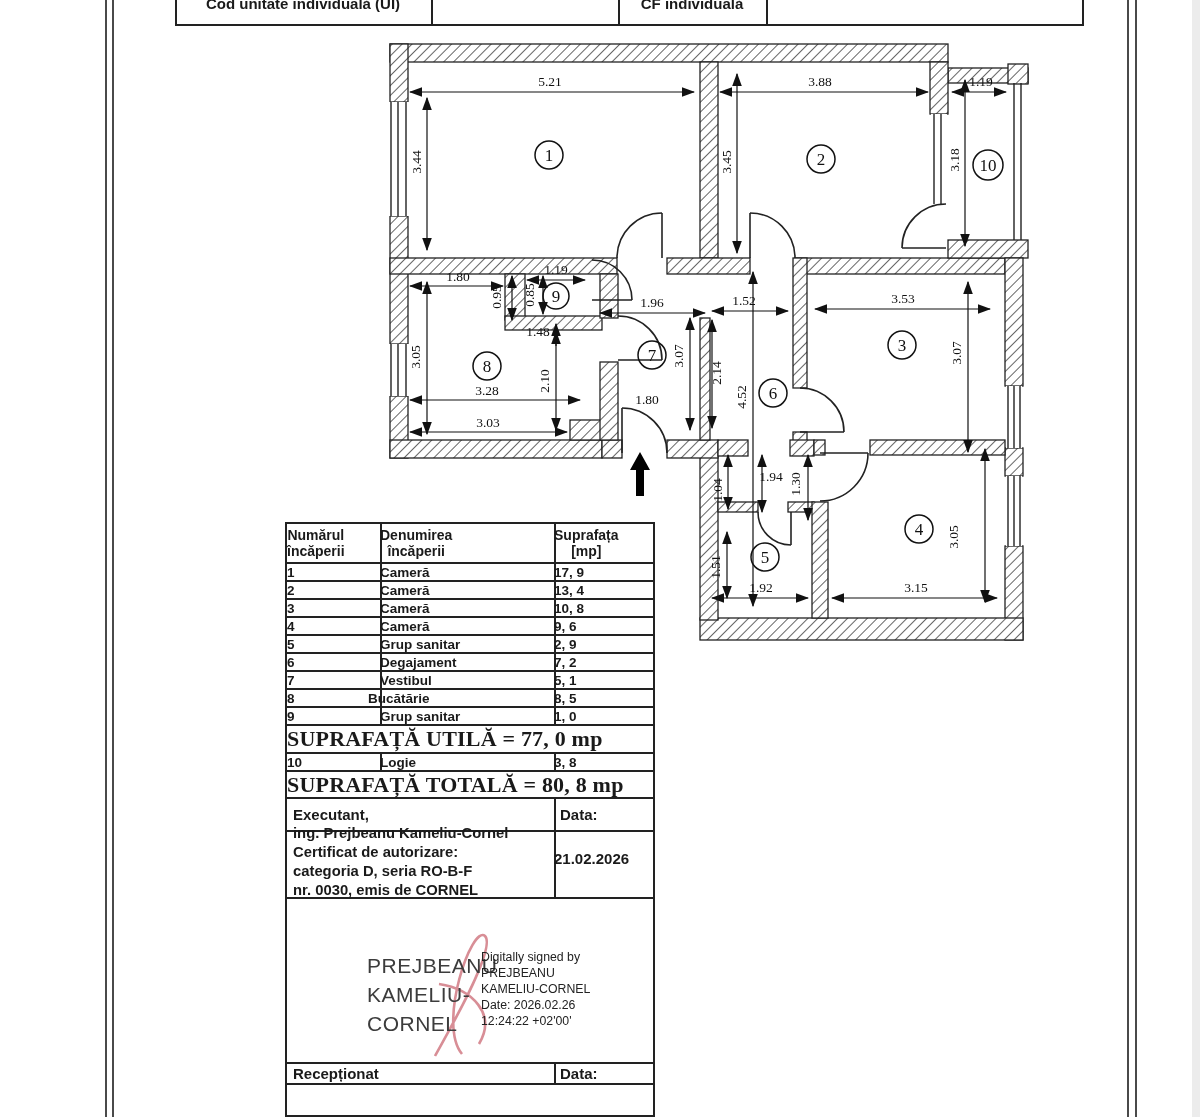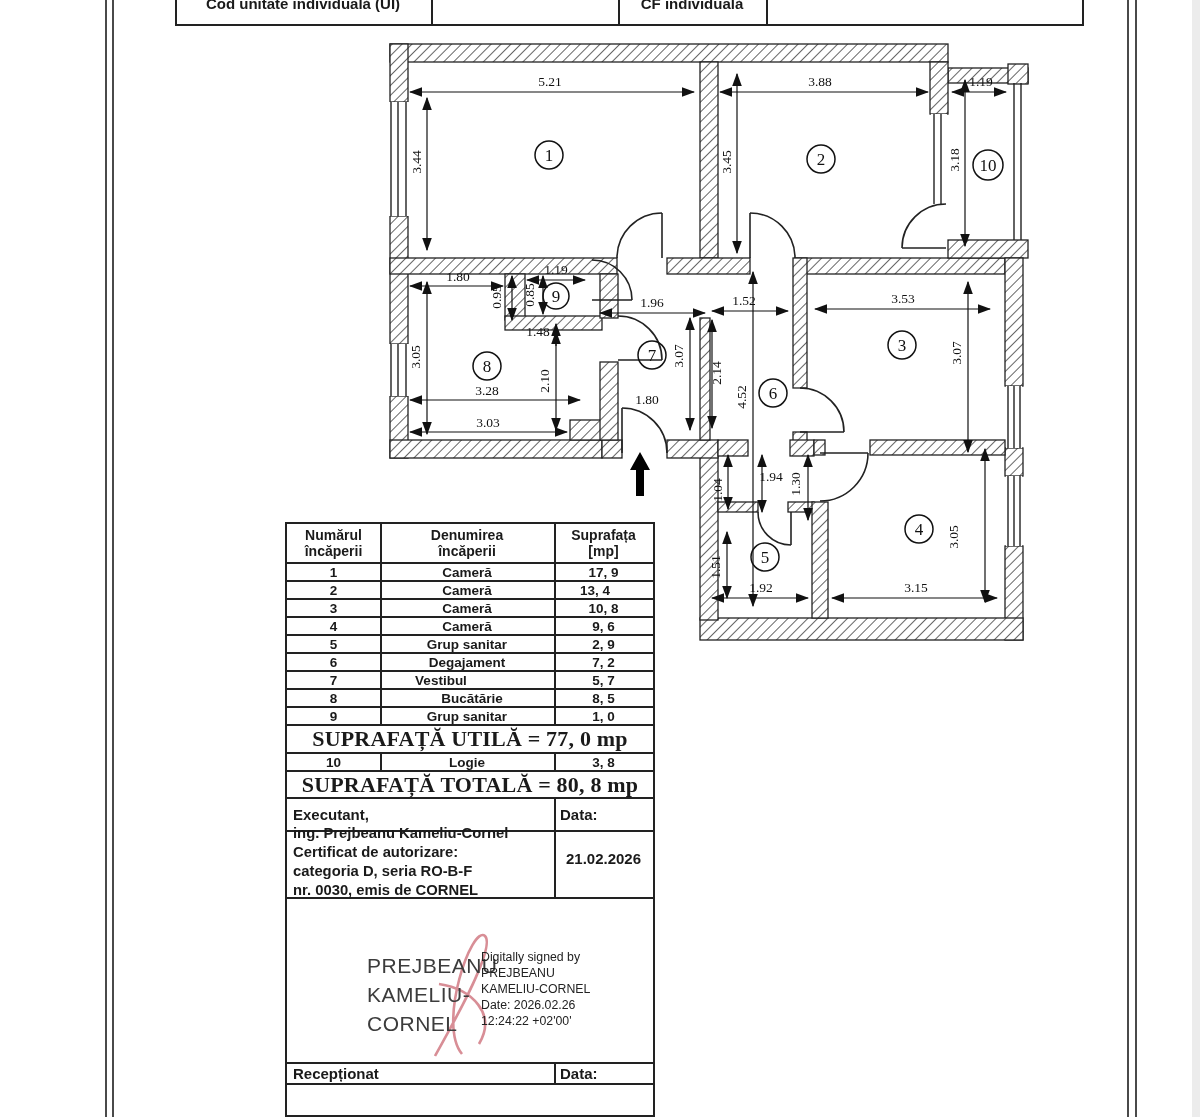--- a/index.html
+++ b/index.html
@@ -10,21 +10,21 @@
   
   .toptable{position:absolute;left:175px;top:0;width:909px;height:24px;overflow:hidden;
             border-bottom:2px solid #222;}
   .toptable .cb{position:absolute;top:0;bottom:0;width:2px;background:#222;}
   .topcell{position:absolute;top:-9px;height:24px;font-weight:bold;font-size:15px;
            display:flex;align-items:center;justify-content:center;white-space:nowrap;}
   
   .btable{position:absolute;left:285px;top:522px;width:370px;height:595px;
           border:2px solid #222;box-sizing:border-box;background:#fff;}
   .brow{position:absolute;left:0;width:100%;box-sizing:border-box;border-bottom:2px solid #222;}
-  .bcell{position:absolute;top:0;bottom:0;display:flex;align-items:center;justify-content:center;
+  .bcell{position:absolute;top:0;bottom:0;display:flex;align-items:center;justify-content:flex-start;
          text-align:center;font-weight:bold;}
   .cdiv{position:absolute;top:0;bottom:0;width:2px;background:#222;}
   .hdr{font-size:14px;line-height:16px;}
   .datarow{font-size:13.5px;}
   .bigrow{font-size:22px;letter-spacing:.2px;font-family:Liberation Serif, serif;}
   .leftpad{justify-content:flex-start;padding-left:6px;}
   .exec-lines{position:absolute;left:6px;top:4px;width:255px;font-weight:bold;
               font-size:14.8px;line-height:19px;white-space:nowrap;}
   .signame{position:absolute;left:80px;top:52px;color:#3c3c3c;font-size:21px;
            line-height:29px;letter-spacing:.5px;font-weight:normal;}
@@ -292,22 +292,22 @@
     <div class="cdiv" style="left:93px"></div>
       <div class="cdiv" style="left:267px"></div>
     <div class="bcell" style="left:0;width:93px">6</div>
     <div class="bcell" style="left:93px;width:174px">Degajament</div>
     <div class="bcell" style="left:267px;width:99px">7, 2</div>
   </div>
   <div class="brow datarow" style="top:148px;height:18px">
     <div class="cdiv" style="left:93px"></div>
       <div class="cdiv" style="left:267px"></div>
     <div class="bcell" style="left:0;width:93px">7</div>
-    <div class="bcell" style="left:78px;width:152px">Vestibul</div>
-    <div class="bcell" style="left:267px;width:99px">5, 7</div>
+    <div class="bcell" style="left:93px;width:152px">Vestibul</div>
+    <div class="bcell" style="left:267px;width:99px">5, 1</div>
   </div>
   <div class="brow datarow" style="top:166px;height:18px">
     <div class="cdiv" style="left:93px"></div>
       <div class="cdiv" style="left:267px"></div>
     <div class="bcell" style="left:0;width:93px">8</div>
     <div class="bcell" style="left:81px;width:208px">Bucătărie</div>
     <div class="bcell" style="left:267px;width:99px">8, 5</div>
   </div>
   <div class="brow datarow" style="top:184px;height:18px">
     <div class="cdiv" style="left:93px"></div>

